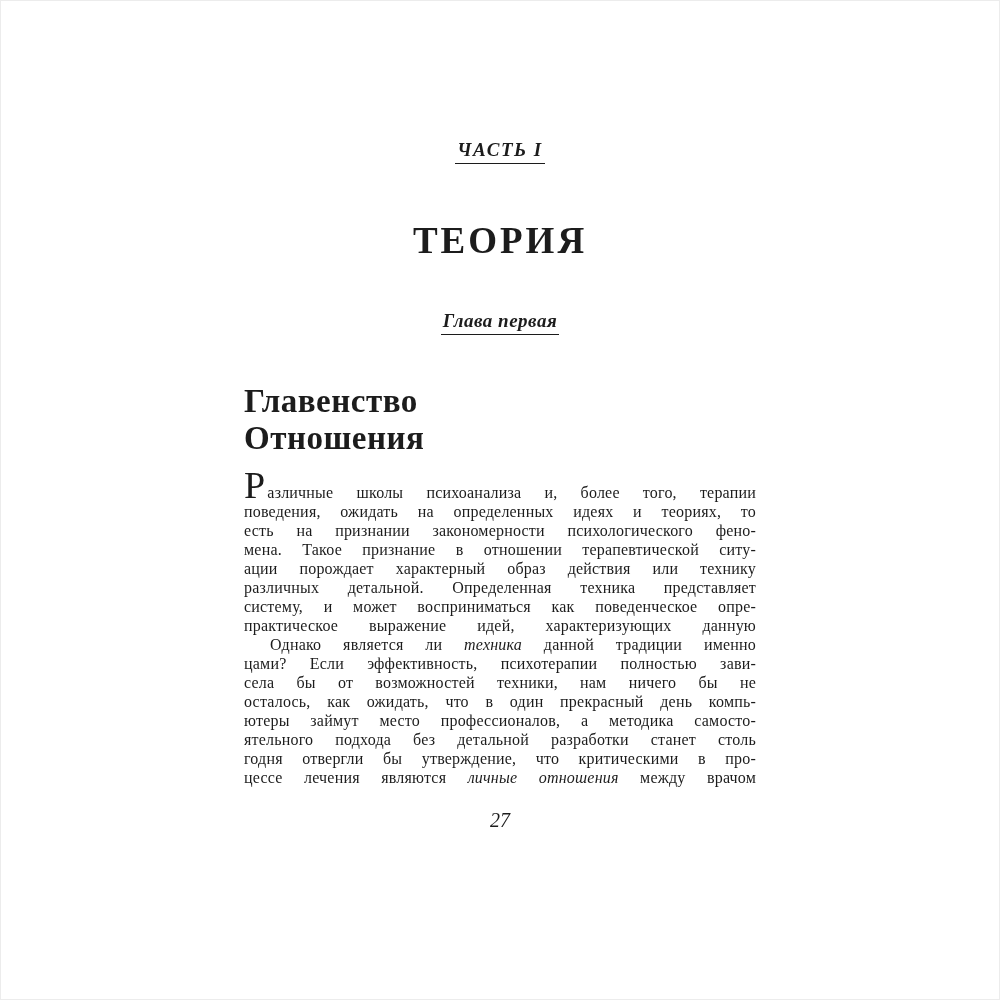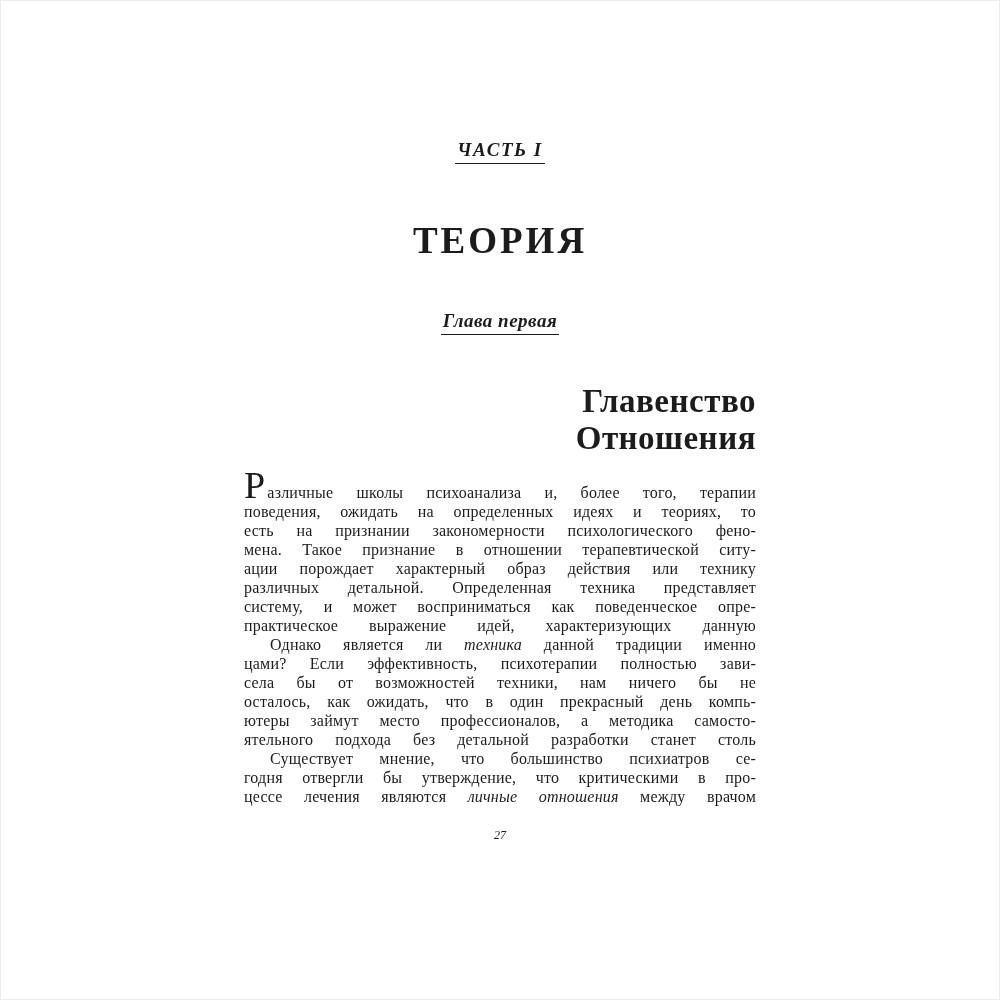--- a/index.html
+++ b/index.html
@@ -49,21 +49,21 @@
   .chapter-label {
     display: inline-block;
     font-style: italic;
     font-weight: bold;
     font-size: 19px;
     letter-spacing: 0.5px;
     border-bottom: 1.5px solid #1c1c1c;
     padding: 0 2px 2px 2px;
   }
   .heading {
-    text-align: right;
+    text-align: left;
     font-size: 33px;
     font-weight: bold;
     line-height: 1.12;
     letter-spacing: 0.5px;
     margin: 48px 0 0 0;
   }
   .body-text {
     margin-top: 26px;
     font-size: 16px;
     line-height: 19px;
@@ -83,21 +83,21 @@
     font-style: italic;
   }
   .dropcap {
     font-size: 38px;
     line-height: 0;
     padding-right: 2px;
   }
   .page-number {
     text-align: center;
     font-style: italic;
-    font-size: 12px;
+    font-size: 20px;
     margin-top: 22px;
   }
 </style>
 </head>
 <body>
 
 <div class="page">
   <div class="column">
 
     <div class="part-label-wrap">
@@ -128,21 +128,20 @@
         </div>
         <div class="paragraph">
           <div class="line indent"><span>Однако является ли </span><span class="italic">техника</span><span> данной традиции именно</span></div>
           <div class="line"><span>цами? Если эффективность, психотерапии полностью зави-</span></div>
           <div class="line"><span>села бы от возможностей техники, нам ничего бы не</span></div>
           <div class="line"><span>осталось, как ожидать, что в один прекрасный день компь-</span></div>
           <div class="line"><span>ютеры займут место профессионалов, а методика самосто-</span></div>
           <div class="line"><span>ятельного подхода без детальной разработки станет столь</span></div>
         </div>
         <div class="paragraph">
-          <div class="line indent"><span>Существует мнение, что большинство психиатров се-</span></div>
           <div class="line"><span>годня отвергли бы утверждение, что критическими в про-</span></div>
           <div class="line"><span>цессе лечения являются </span><span class="italic">личные отношения</span><span> между врачом</span></div>
         </div>
       </div>
 
     <div class="page-number">27</div>
 
   </div>
 </div>
 

